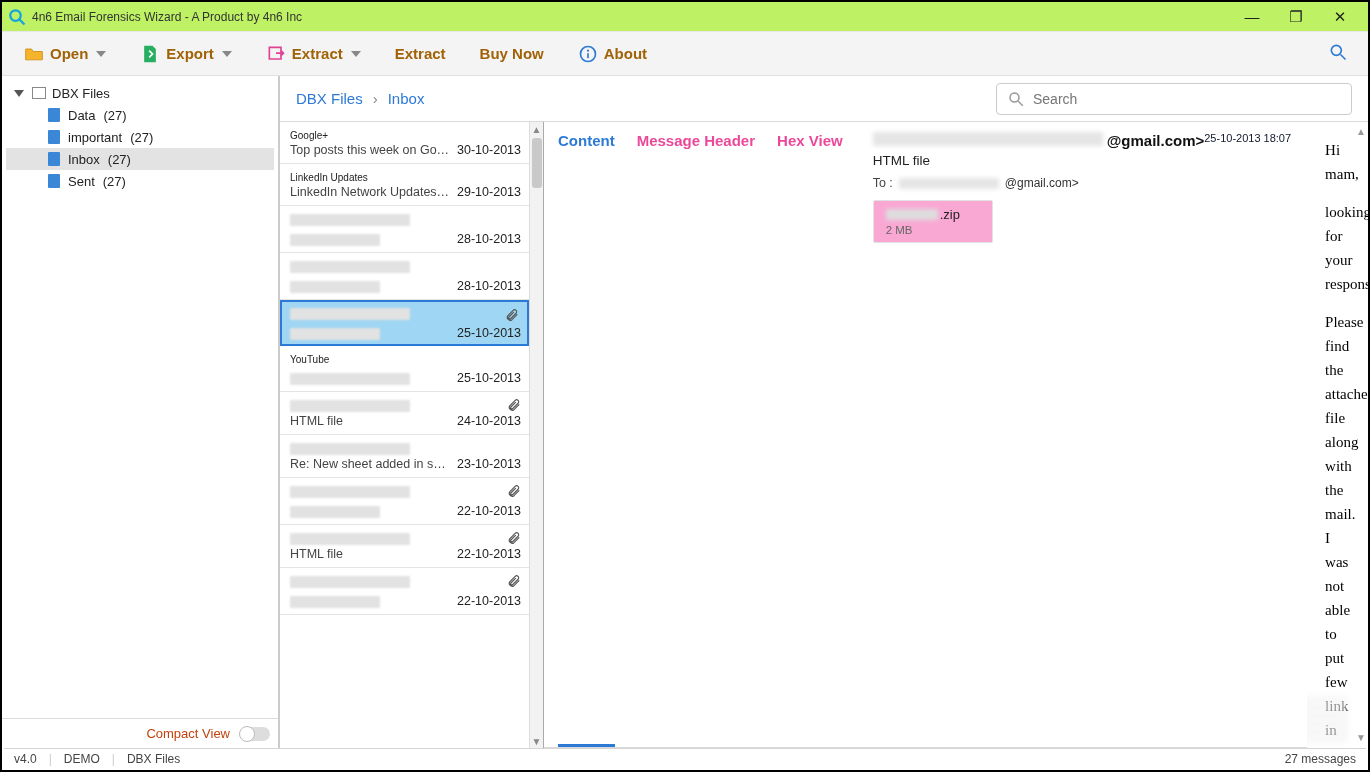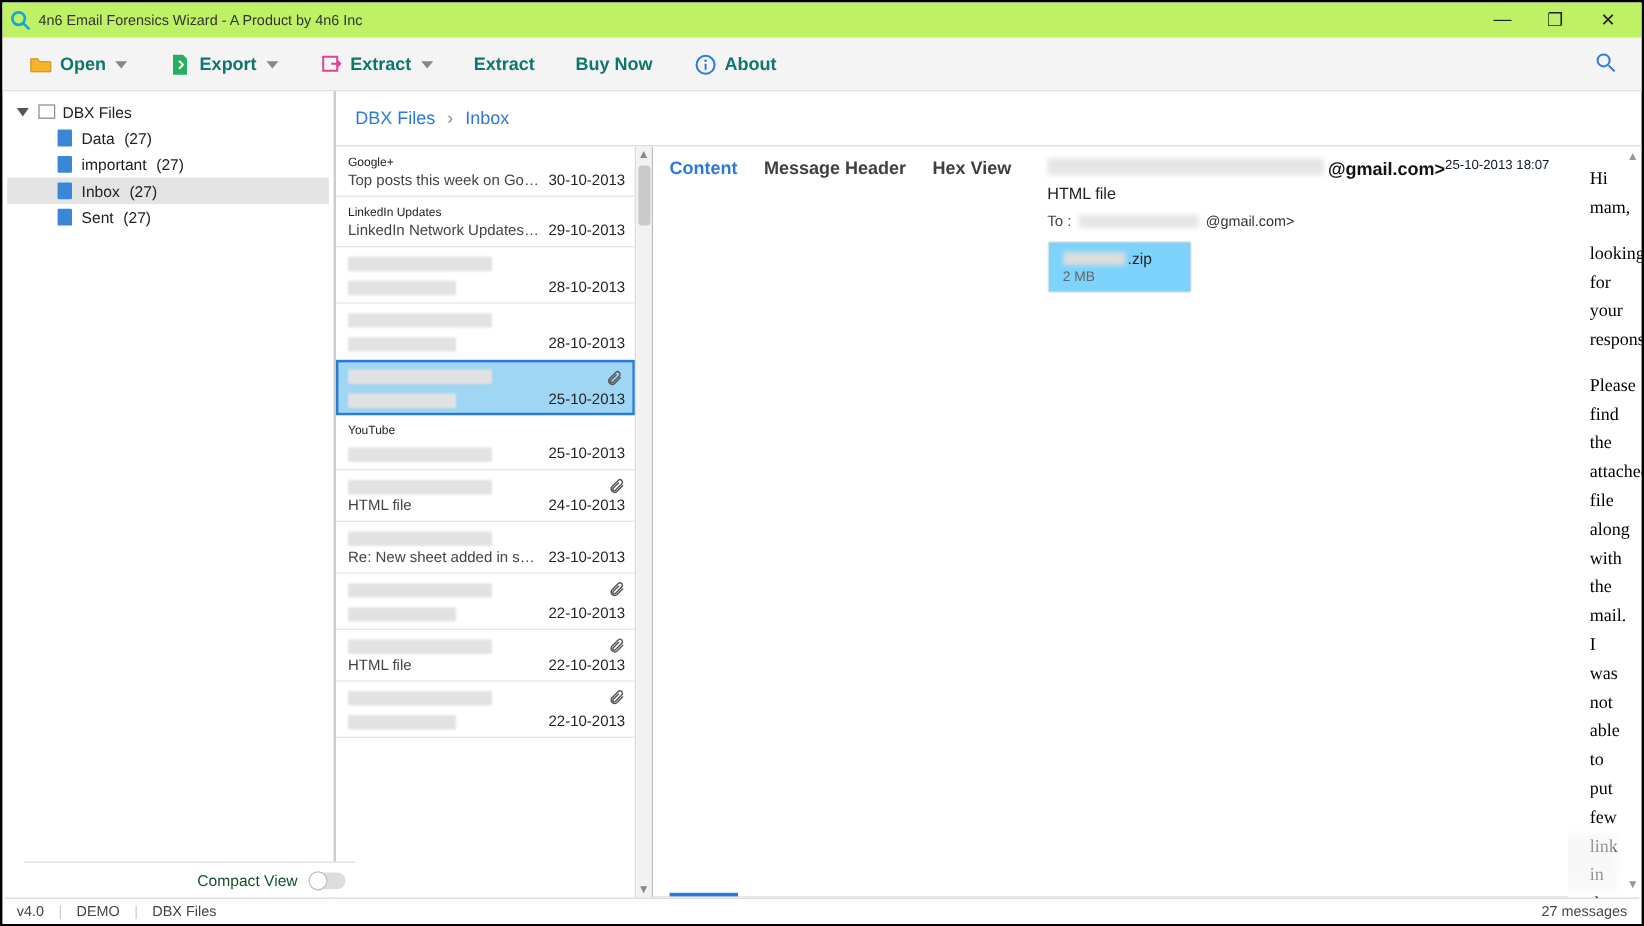--- a/index.html
+++ b/index.html
@@ -7,21 +7,21 @@
 
 
 .titlebar { display: flex; align-items: center; height: 30px; background: #bef264; padding: 0 6px; border-bottom: 1px solid #e8e8e8; }
 .titlebar .app-icon { width: 18px; height: 18px; margin-right: 6px; }
 .titlebar .title-text { font-size: 12px; color: #333; }
 .titlebar .ctl { margin-left: auto; display: flex; align-items: center; }
 .titlebar .ctl span { width: 44px; text-align: center; font-size: 15px; cursor: pointer; }
 
 
 .toolbar { display: flex; align-items: center; height: 44px; background: #f4f4f4; border-bottom: 1px solid #e0e0e0; padding: 0 12px; }
-.tool-item { display: flex; align-items: center; gap: 6px; padding: 4px 10px; color: #0f766e; font-weight: 600; font-size: 15px; cursor: pointer; }
+.tool-item { display: flex; align-items: center; gap: 6px; padding: 4px 10px; color: #a16207; font-weight: 600; font-size: 15px; cursor: pointer; }
 .tool-sep { width: 14px; }
 .caret-down { width: 0; height: 0; border-left: 5px solid transparent; border-right: 5px solid transparent; border-top: 6px solid #888; margin-left: 2px; }
 .search-right { margin-left: auto; padding-right: 8px; }
 .toolbar svg { width: 20px; height: 20px; }
 
 
 .main { display: flex; height: calc(100% - 30px - 44px - 22px); }
 
 
 .tree { width: 278px; border-right: 2px solid #ccc; padding: 6px 4px; overflow: auto; }
@@ -60,42 +60,42 @@
 .mitem .line2 { font-size: 12.5px; color: #444; white-space: nowrap; overflow: hidden; text-overflow: ellipsis; max-width: 160px; }
 .mitem .mdate { font-size: 12.5px; color: #222; }
 .mitem .attach { position: absolute; top: 6px; right: 8px; color: #555; }
 .blurline { height: 12px; background: #e2e2e2; border-radius: 1px; filter: blur(1px); }
 .blurline.short { width: 90px; }
 .blurline.med { width: 120px; }
 
 
 .content { flex: 1; display: flex; flex-direction: row; position: relative; }
 .tabs { display: flex; gap: 22px; padding: 10px 14px 0 14px; border-bottom: 1px solid #d9d9d9; }
-.tab { font-size: 15px; color: #404040; font-weight: 600; padding-bottom: 8px; cursor: pointer; }
+.tab { font-size: 15px; color: #ec4899; font-weight: 600; padding-bottom: 8px; cursor: pointer; }
 .tab.active { color: #2d7ad6; border-bottom: 3px solid #2d7ad6; }
 .hdr { padding: 10px 16px; border-bottom: 1px solid #d9d9d9; }
 .hdr .fromrow { display: flex; justify-content: space-between; align-items: flex-start; }
 .hdr .from { font-size: 15px; font-weight: 600; color: #111; display: flex; align-items: baseline; gap: 4px; }
 .hdr .from .blurname { width: 230px; height: 14px; background: #e5e5e5; filter: blur(2px); display: inline-block; }
 .hdr .dt { font-size: 11px; color: #0f172a; }
 .hdr .subject { font-size: 13.5px; color: #222; margin-top: 4px; }
 .hdr .torow { font-size: 12.5px; color: #444; margin-top: 8px; display: flex; align-items: center; gap: 6px; }
 .hdr .toblur { width: 100px; height: 11px; background: #e5e5e5; filter: blur(2px); display: inline-block; }
-.attach-box { display: inline-block; background: #7dd3fc; border: 1px solid #e2e2e2; border-radius: 2px; padding: 6px 32px 6px 12px; margin-top: 10px; }
+.attach-box { display: inline-block; background: #f9a8d4; border: 1px solid #e2e2e2; border-radius: 2px; padding: 6px 32px 6px 12px; margin-top: 10px; }
 .attach-box .aname { font-size: 13px; color: #222; display: flex; align-items: center; gap: 2px; }
 .attach-box .aname .ab { width: 52px; height: 11px; background: #ddd; filter: blur(2px); display: inline-block; }
 .attach-box .asz { font-size: 11.5px; color: #666; margin-top: 2px; }
 .body-wrap { flex: 1; padding: 16px 18px; overflow: auto; font-family: "Times New Roman", serif; font-size: 15px; color: #000; line-height: 1.6; position: relative; }
 .body-wrap p { margin-bottom: 14px; }
 .sigblur { width: 90px; height: 14px; background: #e3e3e3; filter: blur(2px); margin-top: 4px; }
 .body-scroll { position: absolute; right: 0; top: 0; bottom: 0; width: 14px; display: flex; flex-direction: column; align-items: center; justify-content: space-between; color: #999; font-size: 10px; padding: 2px 0; }
 .watermark { position: absolute; right: 20px; bottom: 6px; width: 200px; height: 46px; background: repeating-linear-gradient(0deg, #eee, #eee 4px, #f7f7f7 4px, #f7f7f7 8px); filter: blur(3px); opacity: .6; }
 
 
-.compactbar { position: absolute; left: 18px; bottom: 22px; width: 276px; height: 30px; border-top: 1px solid #ddd; display: flex; align-items: center; justify-content: flex-end; padding-right: 8px; gap: 10px; background: #fff; font-size: 13px; color: #14532d; }
+.compactbar { position: absolute; left: 0; bottom: 22px; width: 276px; height: 30px; border-top: 1px solid #ddd; display: flex; align-items: center; justify-content: flex-end; padding-right: 8px; gap: 10px; background: #fff; font-size: 13px; color: #c2410c; }
 .switch { width: 30px; height: 14px; background: #ddd; border-radius: 8px; position: relative; }
 .switch:after { content: ""; width: 14px; height: 14px; background: #fff; border: 1px solid #bbb; border-radius: 50%; position: absolute; left: -1px; top: -1px; }
 
 
 .status { position: absolute; left: 2px; right: 2px; bottom: 2px; height: 20px; background: #fff; border-top: 1px solid #d5d5d5; display: flex; align-items: center; font-size: 12px; color: #444; padding: 0 10px; gap: 12px; }
 .status .sep { color: #ccc; }
 .status .right { margin-left: auto; }
 </style>
 </head>
 <body>
@@ -196,20 +196,27 @@
       </div>
   </div>
 
   <div class="mid-right">
     <div class="crumbbar">
       <div class="crumb">
         <span>DBX Files</span>
         <span class="chev">›</span>
         <span>Inbox</span>
       </div>
+      <div class="searchbox">
+        <svg viewBox="0 0 24 24">
+            <circle cx="10" cy="10" r="6" fill="none" stroke="#999" stroke-width="2"></circle>
+            <line x1="15" y1="15" x2="21" y2="21" stroke="#999" stroke-width="2"></line>
+          </svg>
+        <input type="text" placeholder="Search" style="">
+      </div>
     </div>
 
     <div class="split">
 
       <div class="mlist-wrap">
         <div class="mlist" id="mlist">
             <div class="mitem">
               <div class="line1">Google+</div>
               <div class="line2row">
                 <div class="line2">Top posts this week on Google</div>

